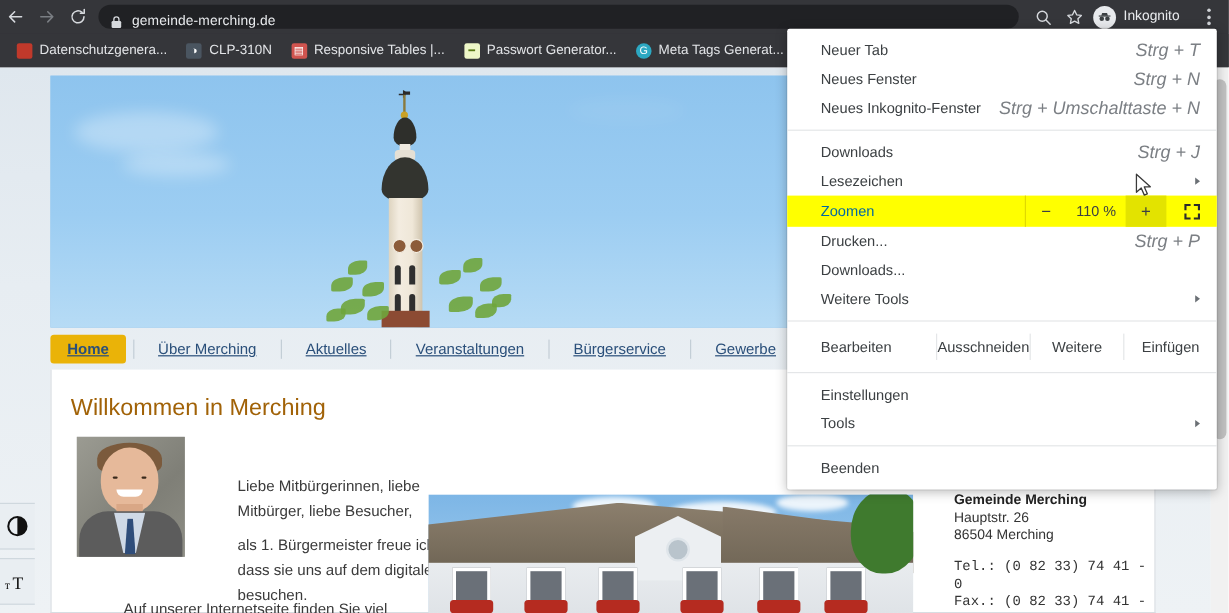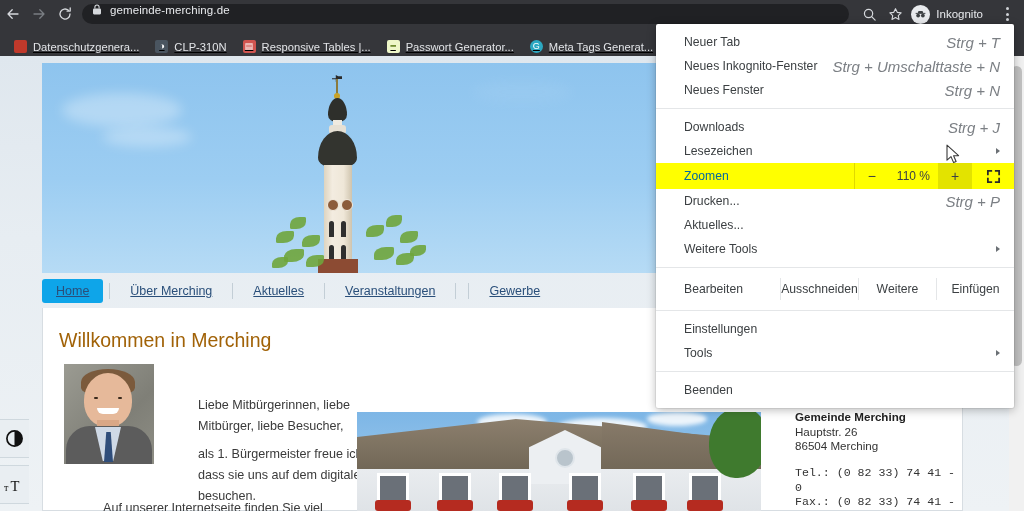--- a/index.html
+++ b/index.html
@@ -7,34 +7,34 @@
     width:1024px;height:511px;overflow:hidden;position:relative;
     font-family:"Liberation Sans", sans-serif;
     background:#ffffff;
     -webkit-font-smoothing:antialiased;
   }
   
   #browser-chrome{position:absolute;left:0;top:0;width:1024px;height:56px;background:#35363a;z-index:50;}
   #toolbar{position:absolute;left:0;top:0;width:1024px;height:28px;background:#35363a;display:flex;align-items:center;}
   .nav-btn{width:26px;height:26px;display:flex;align-items:center;justify-content:center;flex:0 0 auto;}
   .nav-btn svg{display:block;}
-  #omnibox{flex:1 1 auto;height:20px;background:#202124;border-radius:10px;display:flex;align-items:flex-start;
+  #omnibox{flex:1 1 auto;height:20px;background:#202124;border-radius:10px;display:flex;align-items:flex-end;
            margin:0 8px 0 4px;padding:0 10px;min-width:0;}
   #omnibox .lock{flex:0 0 auto;margin-right:8px;display:flex;align-items:center;}
   #omnibox .url{color:#e8eaed;font-size:11.5px;letter-spacing:.1px;white-space:nowrap;overflow:hidden;text-overflow:ellipsis;}
   .tb-icon{width:24px;height:24px;display:flex;align-items:center;justify-content:center;flex:0 0 auto;margin-right:2px;}
   #incognito-chip{display:flex;align-items:center;height:22px;border-radius:11px;padding:0 9px 0 2px;flex:0 0 auto;margin-right:2px;}
   #incognito-chip .av{width:19px;height:19px;border-radius:50%;background:#e8eaed;display:flex;align-items:center;justify-content:center;margin-right:6px;}
   #incognito-chip .lbl{color:#e8eaed;font-size:11.5px;white-space:nowrap;}
   #menu-dots{width:26px;height:26px;display:flex;flex-direction:column;align-items:center;justify-content:center;gap:2.5px;flex:0 0 auto;margin-right:4px;}
   #menu-dots i{width:3px;height:3px;border-radius:50%;background:#cfd2d6;display:block;}
 
   
   #bookmarks-bar{position:absolute;left:0;top:28px;width:1024px;height:28px;background:#35363a;display:flex;align-items:center;padding-left:8px;overflow:hidden;}
-  .bm{display:flex;align-items:flex-end;height:22px;padding:0 6px;margin-right:4px;border-radius:4px;flex:0 0 auto;text-decoration:underline;}
+  .bm{display:flex;align-items:center;height:22px;padding:0 6px;margin-right:4px;border-radius:4px;flex:0 0 auto;}
   .bm .fav{width:13px;height:13px;margin-right:6px;flex:0 0 auto;border-radius:2px;display:flex;align-items:center;justify-content:center;font-size:9px;color:#fff;line-height:1;}
   .bm .t{color:#e3e5e8;font-size:11.2px;white-space:nowrap;}
 
   
   #page{position:absolute;left:0;top:56px;width:1024px;height:455px;background:#ffffff;overflow:hidden;}
   #page-bg{position:absolute;left:0;top:0;width:1009px;height:455px;
       background:linear-gradient(180deg,#dfe7ee 0%,#e7edf2 40%,#eef2f5 100%);}
   
   #a11y{position:absolute;left:0;top:363px;width:29px;}
   .a11y-btn{width:29px;height:37px;background:#e9eef2;border-top:1px solid #cfd8de;border-bottom:1px solid #cfd8de;
@@ -66,21 +66,21 @@
   .tree{position:absolute;bottom:0;width:70px;height:62px;}
   .tree i{position:absolute;display:block;border-radius:60% 10% 60% 10%;background:#6fa53c;opacity:.9;}
 
   #hero .ge{position:absolute;right:14px;top:38px;color:#ffffff;font-size:36px;letter-spacing:1px;
       text-decoration:underline;text-underline-offset:7px;text-decoration-thickness:2px;white-space:nowrap;}
 
   
   #sitenav{position:absolute;left:0;top:220px;width:921px;height:30px;display:flex;align-items:center;}
   .navitem{position:relative;height:24px;display:flex;align-items:center;justify-content:center;padding:0 14px;flex:0 0 auto;}
   .navitem span{font-size:12.5px;color:#2a4f7a;text-decoration:underline;white-space:nowrap;}
-  .navitem.active{background:#0ea5e9;border-radius:3px;}
+  .navitem.active{background:#eab308;border-radius:3px;font-weight:bold;}
   .navsep{width:1px;height:16px;background:#c3ced6;flex:0 0 auto;margin:0 6px;}
 
   
   #card{position:absolute;left:0;top:252px;width:921px;height:203px;background:#ffffff;border:1px solid #d7dde2;border-top:none;box-sizing:border-box;}
   #h1{position:absolute;left:16px;top:21px;font-size:19.5px;font-weight:normal;color:#a16207;}
   #mayor{position:absolute;left:21px;top:56px;width:90px;height:100px;overflow:hidden;background:#8e8e86;}
   #mayor .bgp{position:absolute;inset:0;background:linear-gradient(135deg,#9b9b92,#7f7f77 60%,#8d8d84);}
   #mayor .head{position:absolute;left:20px;top:9px;width:48px;height:54px;border-radius:50% 50% 46% 46%;background:#e6b99a;}
   #mayor .hair{position:absolute;left:17px;top:5px;width:54px;height:26px;border-radius:50% 50% 30% 30%;background:#7b5a3c;}
   #mayor .neck{position:absolute;left:33px;top:56px;width:22px;height:14px;background:#d9a786;}
@@ -317,20 +317,23 @@
         </div>
       <div class="navsep"></div>
       <div class="navitem">
           <span>Aktuelles</span>
         </div>
       <div class="navsep"></div>
       <div class="navitem">
           <span>Veranstaltungen</span>
         </div>
       <div class="navsep"></div>
+      <div class="navitem">
+          <span>Bürgerservice</span>
+        </div>
       <div class="navsep"></div>
       <div class="navitem">
           <span>Gewerbe</span>
         </div>
     </div>
 
     <div id="card">
       <div id="h1">Willkommen in Merching</div>
 
       <div id="mayor">
@@ -406,26 +409,26 @@
   <div id="scroll-thumb"></div>
 </div>
 
 <div id="chrome-menu">
 
   <div class="mi">
     <span class="lbl">Neuer Tab</span>
     <span class="acc">Strg + T</span>
   </div>
   <div class="mi">
+    <span class="lbl">Neues Fenster</span>
+    <span class="acc">Strg + N</span>
+  </div>
+  <div class="mi">
     <span class="lbl">Neues Inkognito-Fenster</span>
     <span class="acc">Strg + Umschalttaste + N</span>
-  </div>
-  <div class="mi">
-    <span class="lbl">Neues Fenster</span>
-    <span class="acc">Strg + N</span>
   </div>
 
   <div class="msep"></div>
 
   <div class="mi">
     <span class="lbl">Downloads</span>
     <span class="acc">Strg + J</span>
   </div>
   <div class="mi">
     <span class="lbl">Lesezeichen</span>
@@ -445,21 +448,21 @@
         </svg>
       </span>
     </div>
   </div>
 
   <div class="mi">
     <span class="lbl">Drucken...</span>
     <span class="acc">Strg + P</span>
   </div>
   <div class="mi">
-    <span class="lbl">Aktuelles...</span>
+    <span class="lbl">Downloads...</span>
   </div>
   <div class="mi">
     <span class="lbl">Weitere Tools</span>
     <span class="arrow"></span>
   </div>
 
   <div class="msep"></div>
 
   <div id="edit-row">
     <span class="cell c0">Bearbeiten</span>

